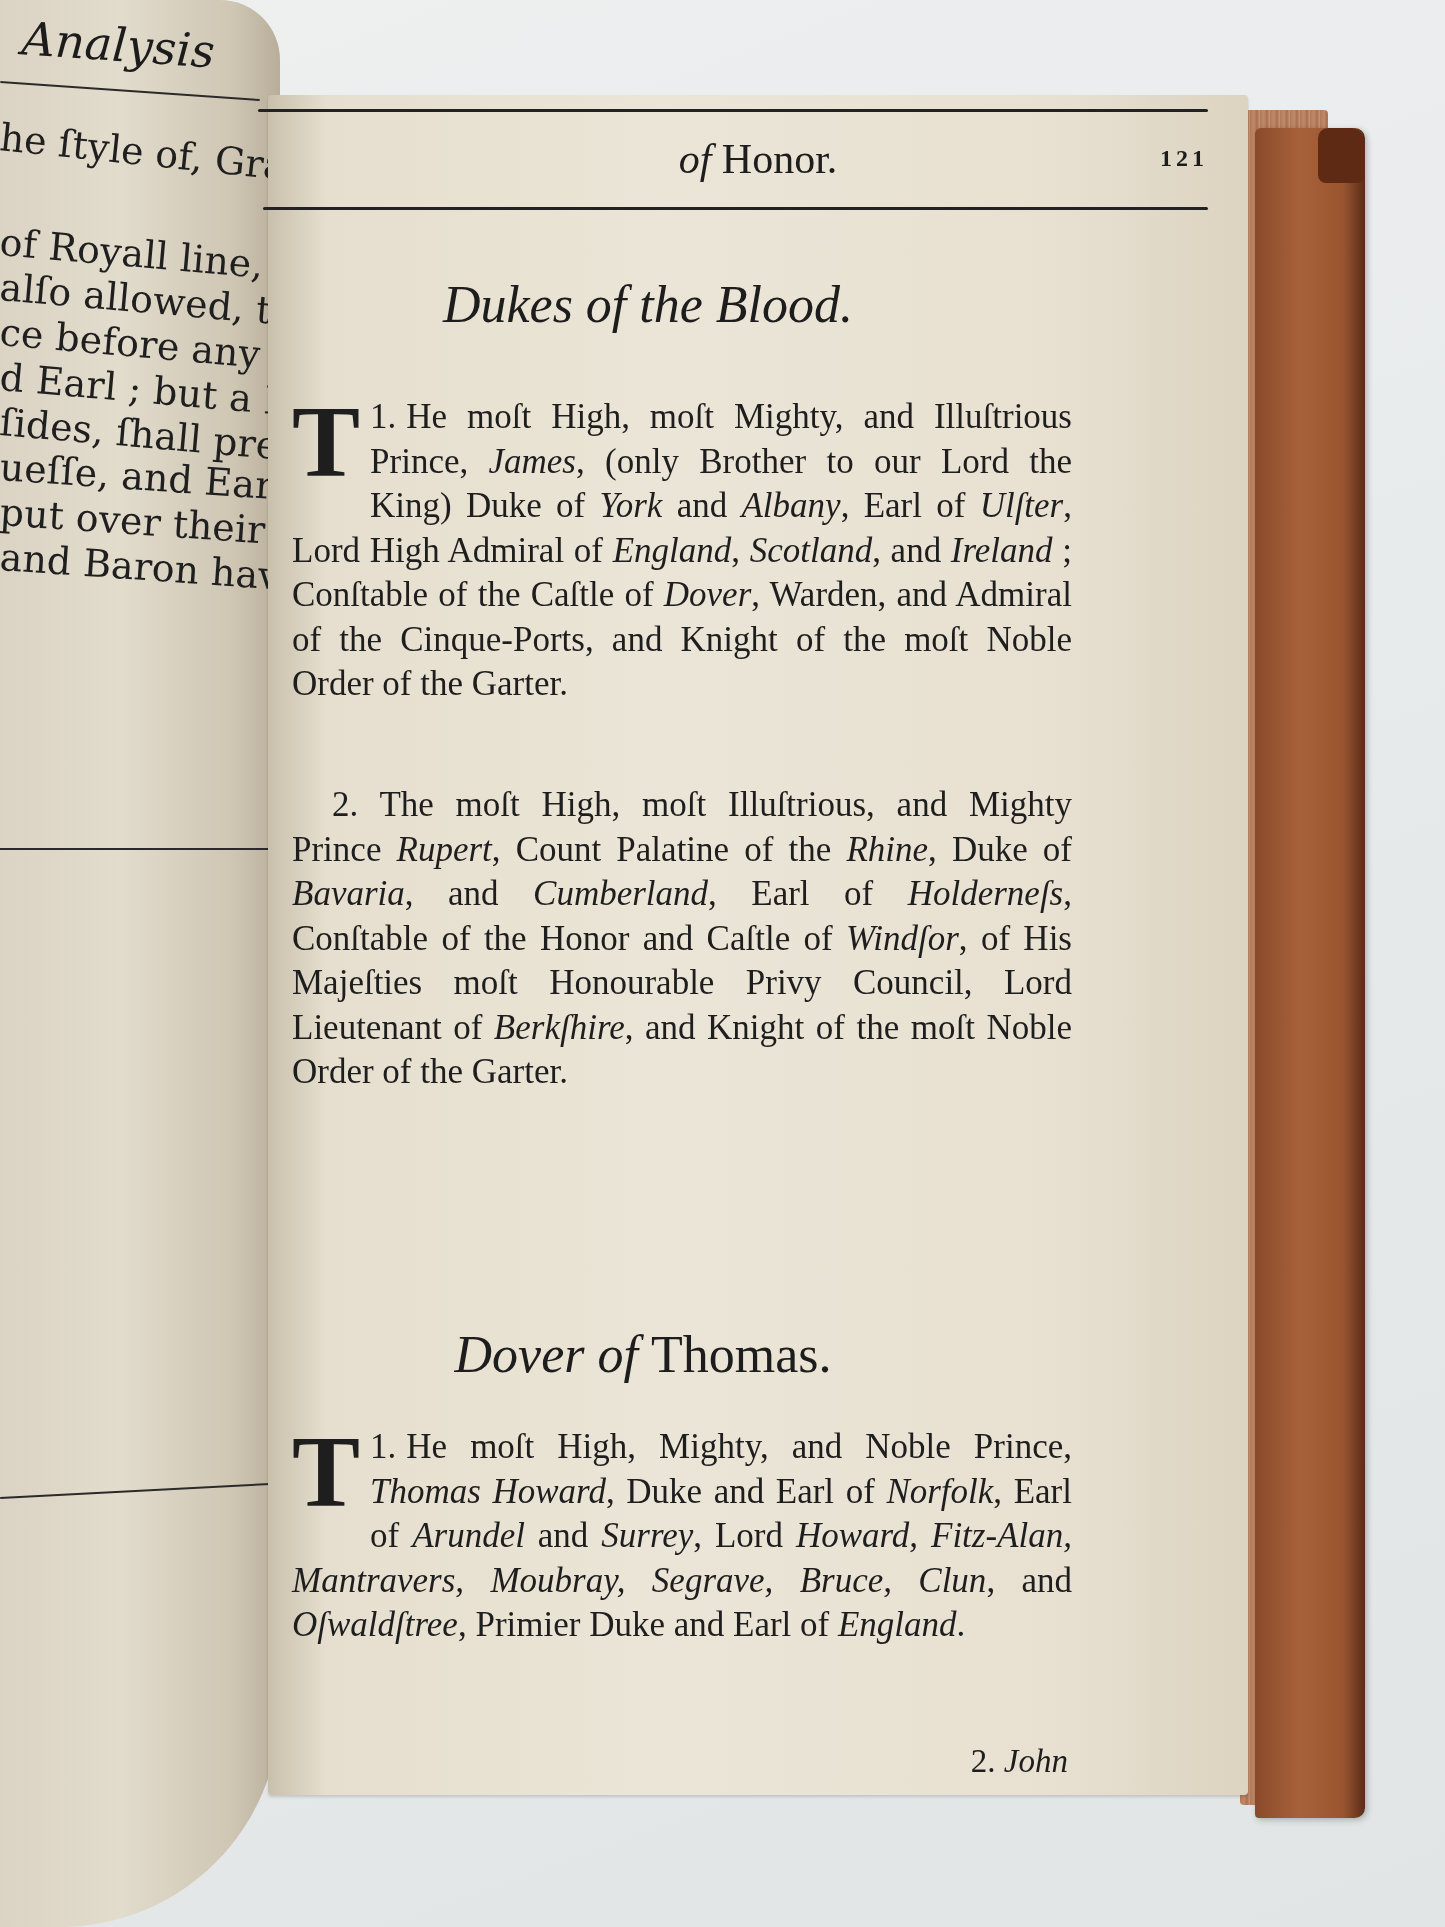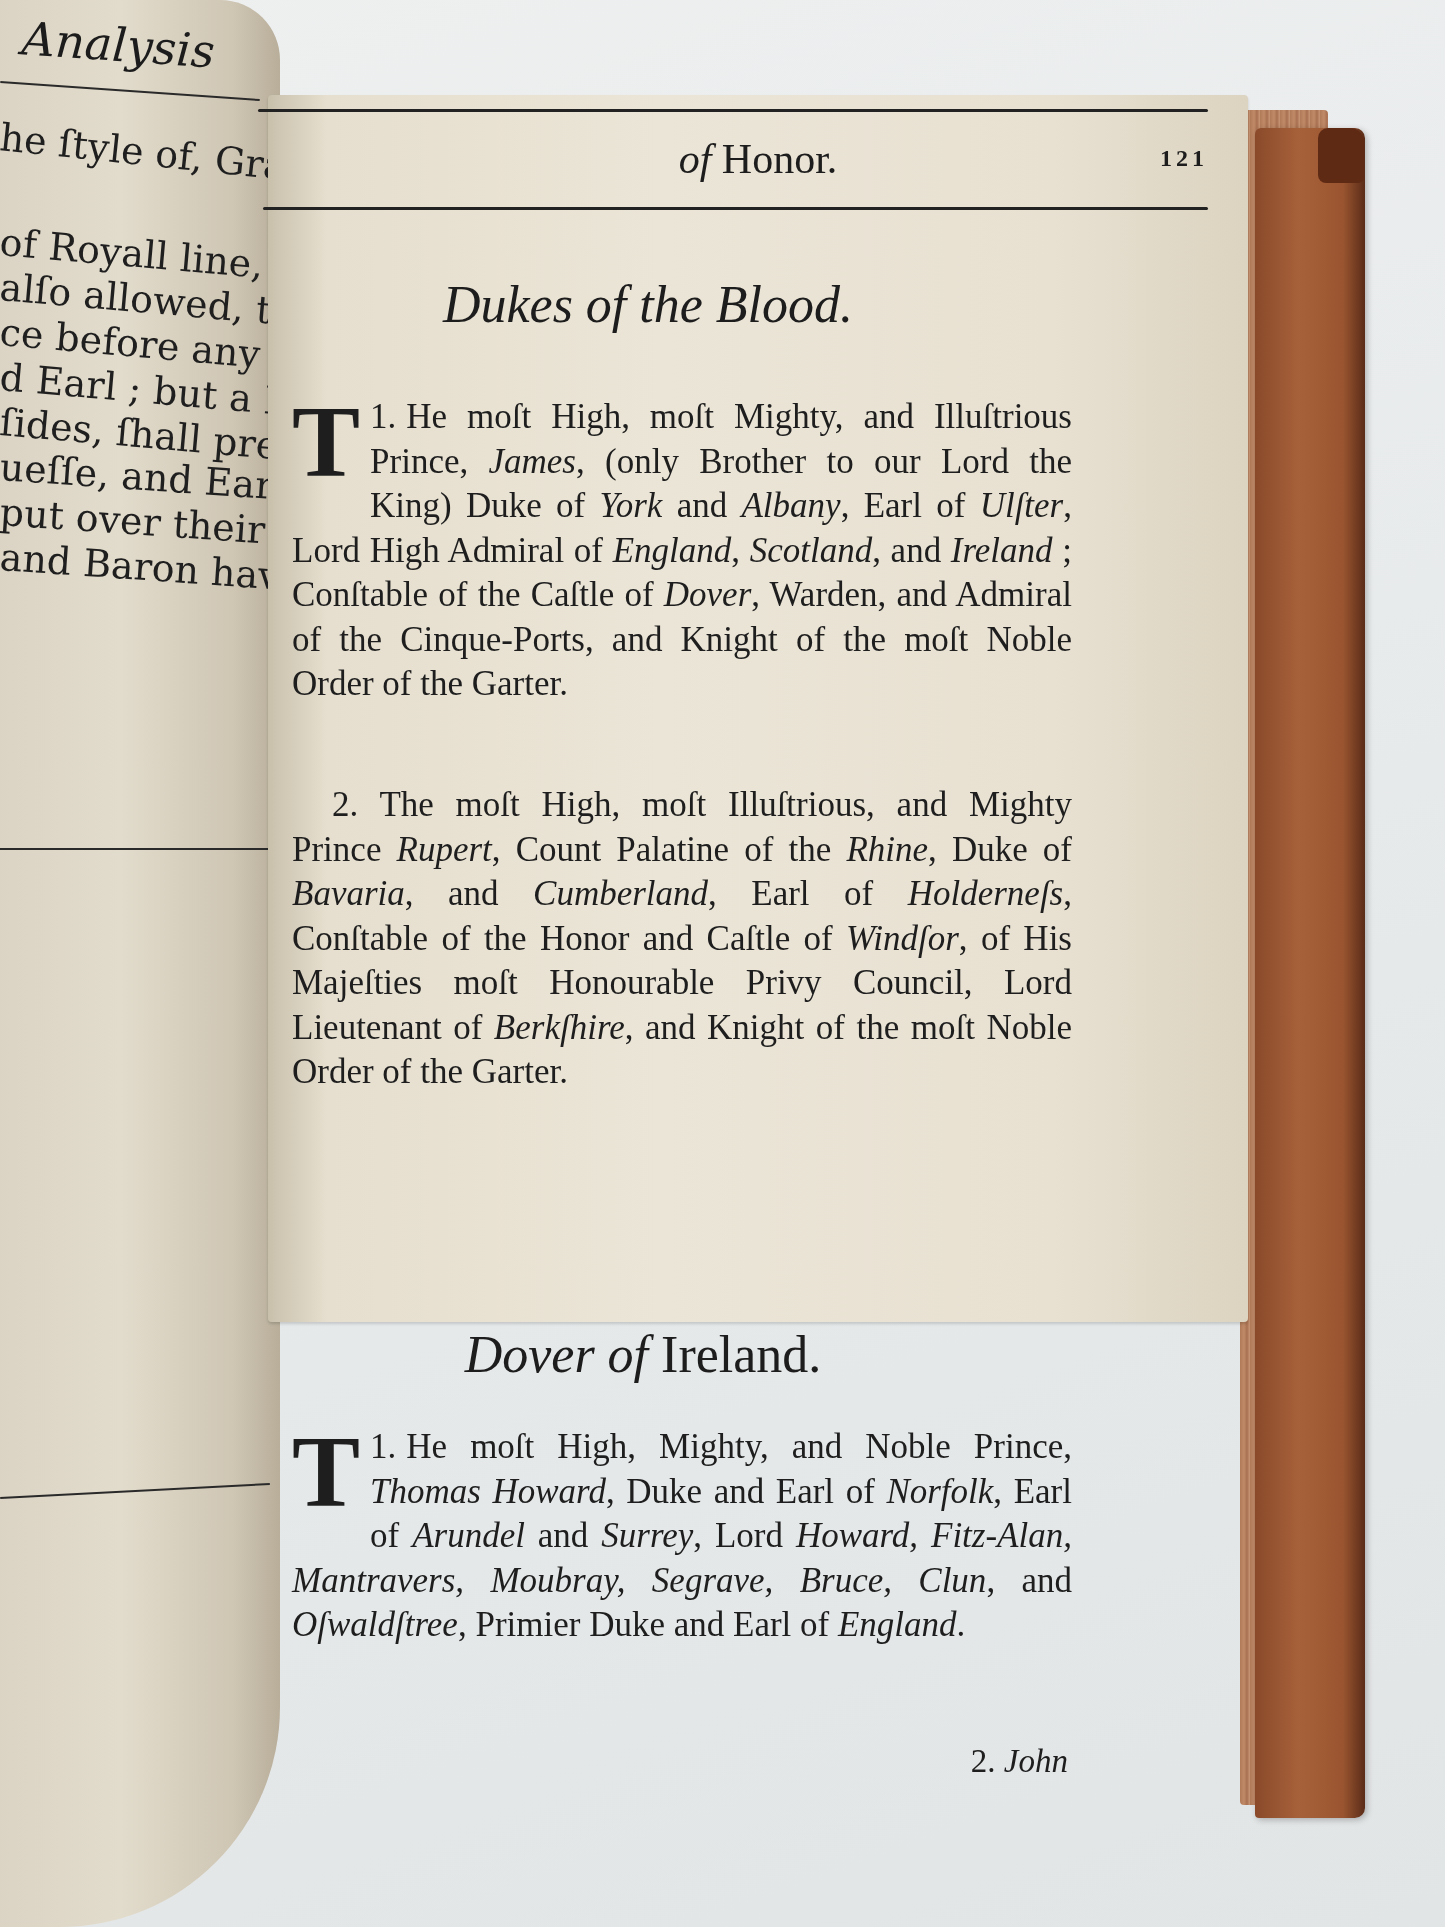--- a/index.html
+++ b/index.html
@@ -36,21 +36,21 @@
     position:absolute; left:62px; top:18px; font-style:italic; font-size:46px; color:#1c1c1c;
     transform: rotate(4deg);
   }
   .left-rule { position:absolute; height:2px; background:#2a2a2a; }
   .left-line {
     position:absolute; left:40px; font-size:38px; color:#1f1f1f; white-space:nowrap;
     transform-origin:left center;
   }
   
   .page {
-    position:absolute; left:268px; top:95px; width:980px; height:1227px;
+    position:absolute; left:268px; top:95px; width:980px; height:1700px;
     background: linear-gradient(90deg, #c9c0ac 0%, #e6dfcf 6%, #ebe5d7 40%, #e8e1d2 80%, #dcd3c0 100%);
     border-radius: 4px;
     box-shadow: 0 2px 3px rgba(0,0,0,0.15);
   }
   .rule { position:absolute; background:#222; height:3px; border-radius:2px; }
   .running-head {
     position:absolute; left:0; width:100%; top:40px; text-align:center;
     font-size:42px; color:#1d1d1d; font-family:"Liberation Serif", serif;
   }
   .running-head .of { font-style:italic; }
@@ -126,21 +126,21 @@
   </div>
 
   <div class="body-text para2" style="top:688px;">
     <span>2.</span><span> The moſt High, moſt Illuſtrious, and Mighty Prince </span><i>Rupert</i><span>, Count Palatine of the </span><i>Rhine</i><span>, Duke of </span><i>Bavaria</i><span>, and </span><i>Cumberland</i><span>, Earl of </span><i>Holderneſs</i><span>, Conſtable of the Honor and Caſtle of </span><i>Windſor</i><span>, of His Majeſties moſt Honourable Privy Council, Lord Lieutenant of </span><i>Berkſhire</i><span>, and Knight of the moſt Noble Order of the Garter.</span>
   </div>
 
   <div class="note" style="top:1020px;">
   </div>
 
   <div class="section-title" style="top:1230px;left:-115px;">
-    <span>Dover of </span><span class="roman">Ireland.</span>
+    <span>Dover of </span><span class="roman">Thomas.</span>
   </div>
 
   <div class="body-text" style="top:1330px;">
     <span class="num">1.</span><span class="dropcap">T</span><span>He moſt High, Mighty, and Noble Prince, </span><i>Thomas Howard</i><span>, Duke and Earl of </span><i>Norfolk</i><span>, Earl of </span><i>Arundel</i><span> and </span><i>Surrey</i><span>, Lord </span><i>Howard, Fitz-Alan, Mantravers, Moubray, Segrave, Bruce, Clun</i><span>, and </span><i>Oſwaldſtree</i><span>, Primier Duke and Earl of </span><i>England</i><span>.</span>
   </div>
 
   <div class="catchword">
     <span>2.</span>
     <i>John</i>
   </div>

